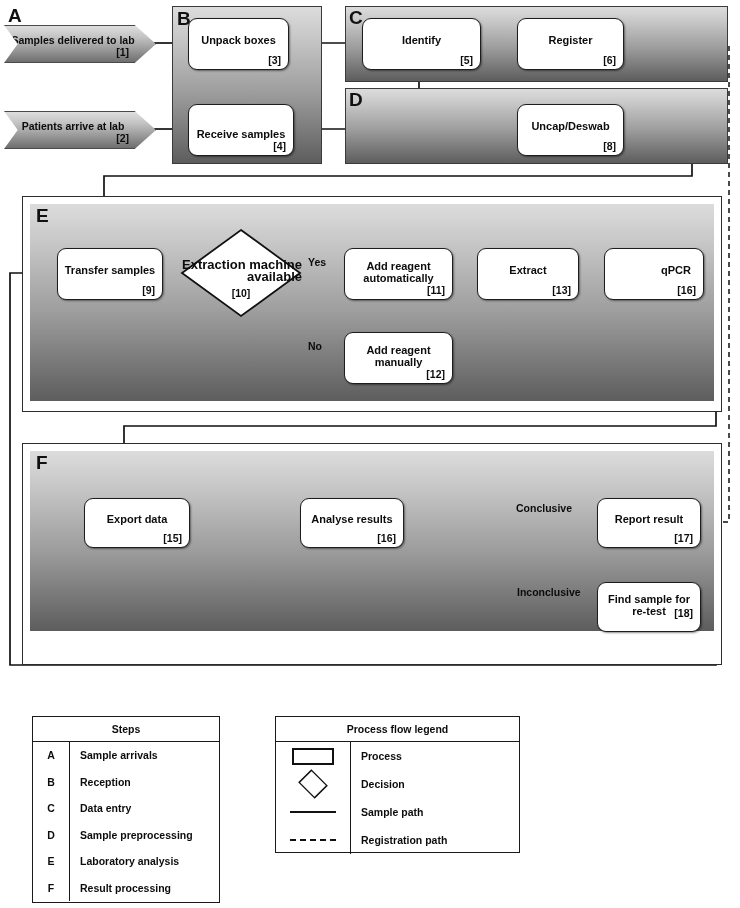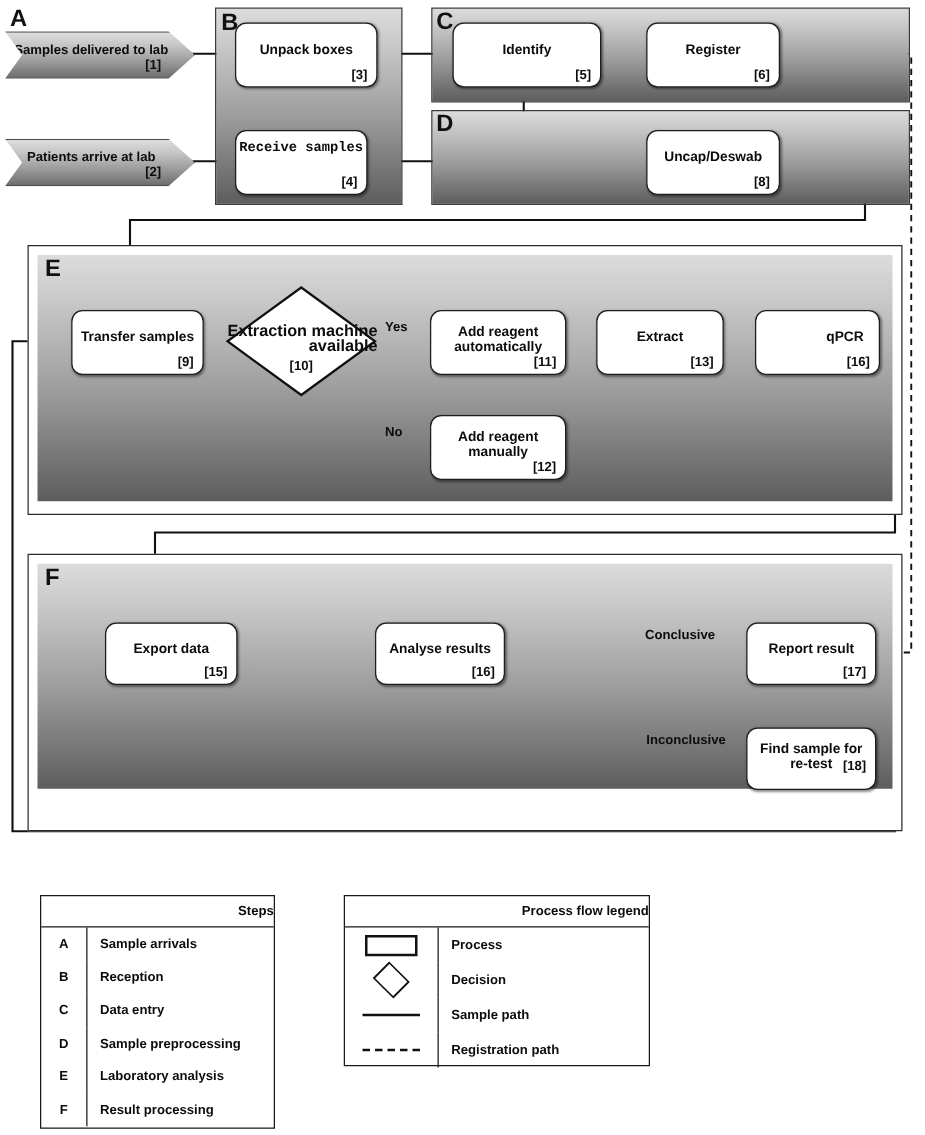--- a/index.html
+++ b/index.html
@@ -113,21 +113,21 @@
   
   #wires{position:absolute;left:0;top:0;width:740px;height:908px;}
   
   .ltable{
     position:absolute;
     border:1.5px solid #1a1a1a;
     background:#fff;
     box-sizing:border-box;
   }
   .ltable .lhead{
-    text-align:right;
+    text-align:center;
     font-weight:bold;
     font-size:10.5px;
     color:#0c0c0c;
     border-bottom:1.5px solid #1a1a1a;
     height:24px;
     line-height:24px;
   }
   .lrow{
     display:flex;
     align-items:center;
@@ -240,27 +240,27 @@
   <div class="chev" style="left:4px;top:25px;width:152px;height:38px;">
     <div class="ctext" style="top:8px;">Samples delivered to lab</div>
     <div class="cid">[1]</div>
   </div>
 
   <div class="chev" style="left:4px;top:111px;width:152px;height:38px;">
     <div class="ctext" style="top:8px;">Patients arrive at lab</div>
     <div class="cid">[2]</div>
   </div>
 
-  <div class="node" style="left:188px;top:18px;width:114px;height:52px;">
+  <div class="node" style="left:188px;top:18px;width:101px;height:52px;">
     <div class="ntext" style="top:15px;">Unpack boxes</div>
     <div class="nid">[3]</div>
   </div>
 
   <div class="node" style="left:188px;top:104px;width:106px;height:52px;">
-    <div class="ntext" style="top:8px;font-family:Liberation Mono, monospace;">Receive samples</div>
+    <div class="ntext" style="top:23px;">Receive samples</div>
     <div class="nid">[4]</div>
   </div>
 
   <div class="node" style="left:362px;top:18px;width:119px;height:52px;">
     <div class="ntext" style="top:15px;">Identify</div>
     <div class="nid">[5]</div>
   </div>
 
   <div class="node" style="left:517px;top:18px;width:107px;height:52px;">
     <div class="ntext" style="top:15px;">Register</div>

